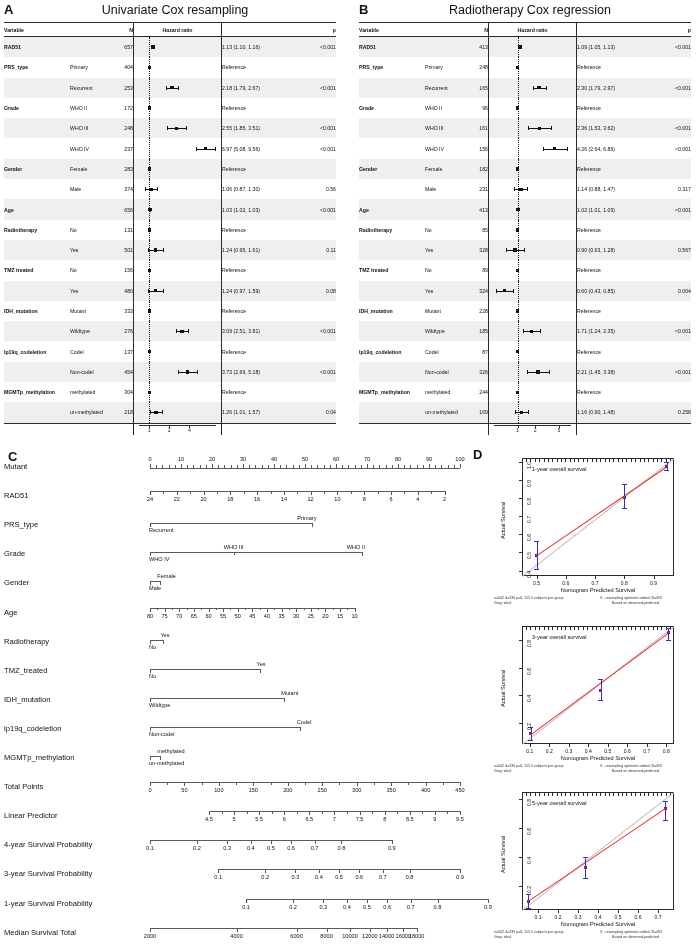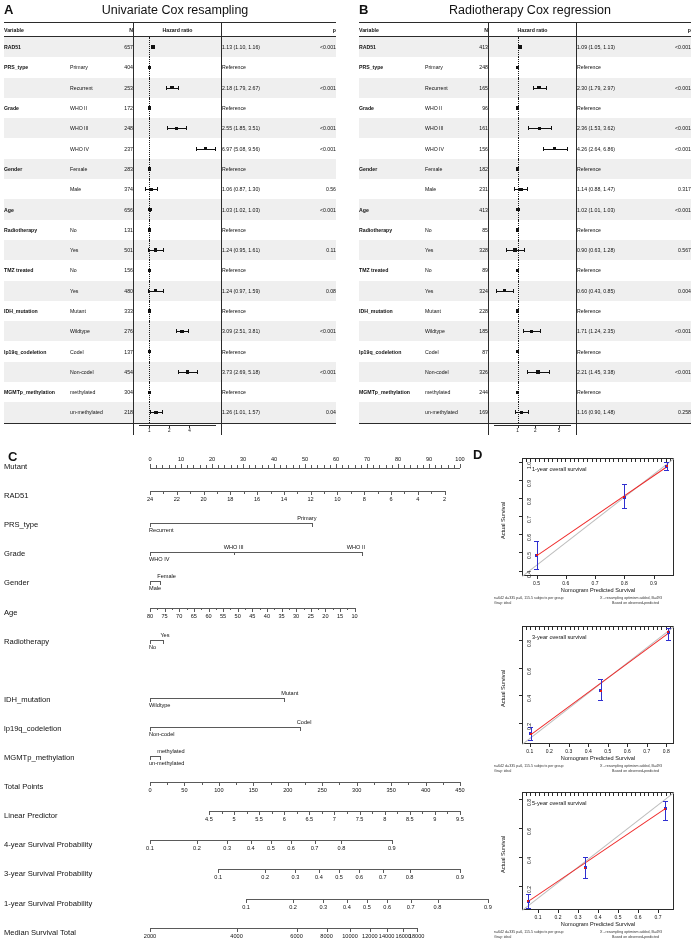--- a/index.html
+++ b/index.html
@@ -869,20 +869,26 @@
         <div class="tk" style="left:303.5px;top:4px;height:2.5px"></div>
         <div class="tk" style="left:318.1px;top:4px;height:2.5px"></div>
         <div class="tk" style="left:332.7px;top:4px;height:2.5px"></div>
         <div class="tk" style="left:347.3px;top:4px;height:2.5px"></div>
       </div>
       <div class="nomo-row" style="top:192.60000000000002px;height:29.1px">
         <div class="nomo-label" style="top:4px">Radiotherapy</div>
         <div class="brk" style="left:150.0px;width:12.4px;top:7px"></div>
         <div class="blab" style="left:149.0px;top:11px">No</div>
         <div class="blab" style="left:160.4px;top:-1px">Yes</div>
+      </div>
+      <div class="nomo-row" style="top:221.70000000000002px;height:29.1px">
+        <div class="nomo-label" style="top:4px">TMZ_treated</div>
+        <div class="brk" style="left:150.0px;width:108.5px;top:7px"></div>
+        <div class="blab" style="left:149.0px;top:11px">No</div>
+        <div class="blab" style="left:256.5px;top:-1px">Yes</div>
       </div>
       <div class="nomo-row" style="top:250.8px;height:29.1px">
         <div class="nomo-label" style="top:4px">IDH_mutation</div>
         <div class="brk" style="left:150.0px;width:133.3px;top:7px"></div>
         <div class="blab" style="left:149.0px;top:11px">Wildtype</div>
         <div class="blab" style="left:281.3px;top:-1px">Mutant</div>
       </div>
       <div class="nomo-row" style="top:279.90000000000003px;height:29.1px">
         <div class="nomo-label" style="top:4px">lp19q_codeletion</div>
         <div class="brk" style="left:150.0px;width:148.8px;top:7px"></div>

